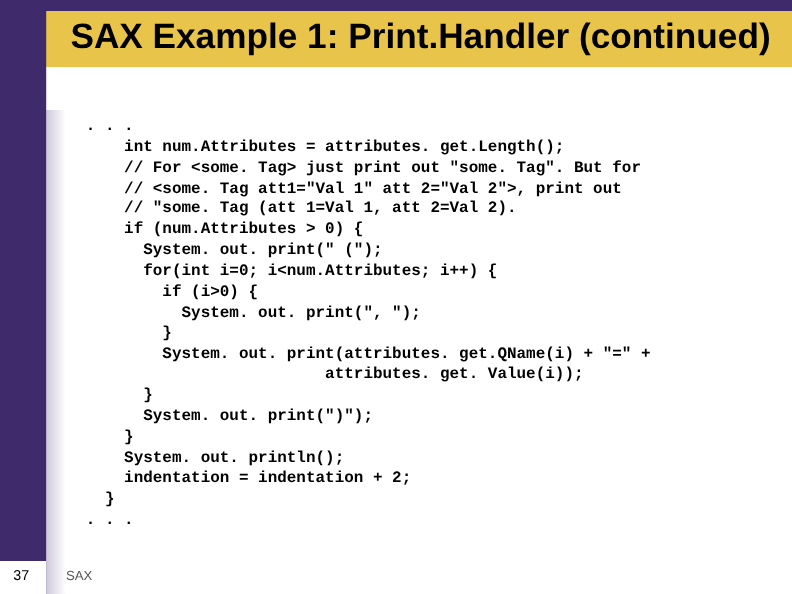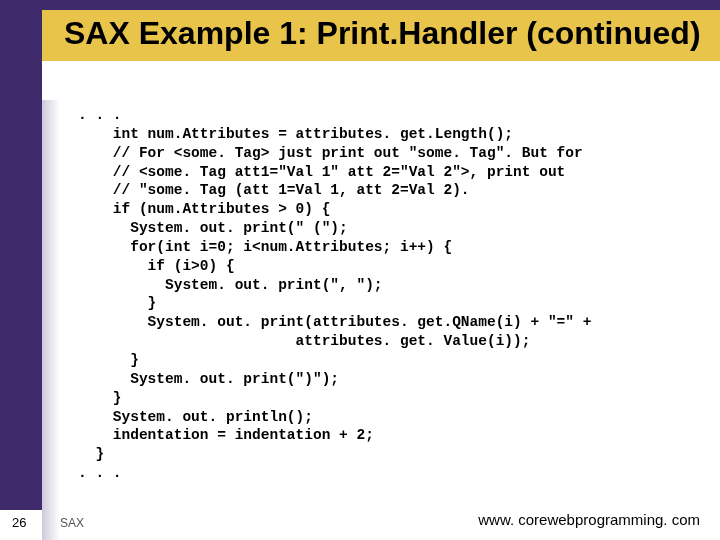--- a/index.html
+++ b/index.html
@@ -112,16 +112,15 @@
         System. out. print(attributes. get.QName(i) + "=" +
                          attributes. get. Value(i));
       }
       System. out. print(")");
     }
     System. out. println();
     indentation = indentation + 2;
   }
 . . .</div>
 
-  <div class="slide-num">26</div>
+  <div class="slide-num">37</div>
   <div class="footer-left">SAX</div>
-  <div class="footer-right">www. corewebprogramming. com</div>
 </div>
 
 </body></html>

